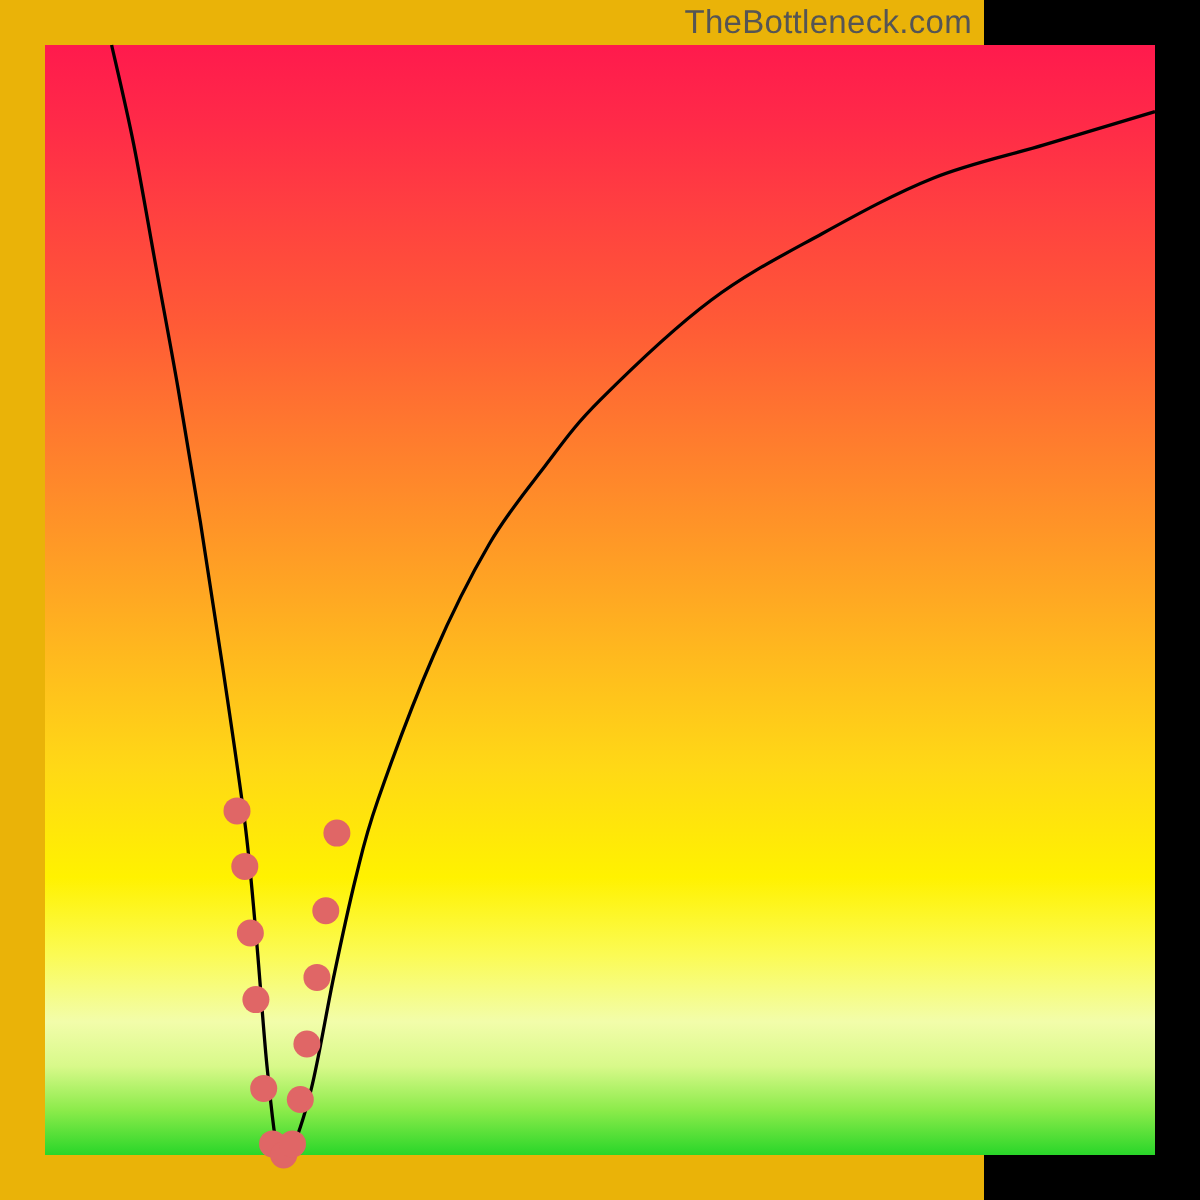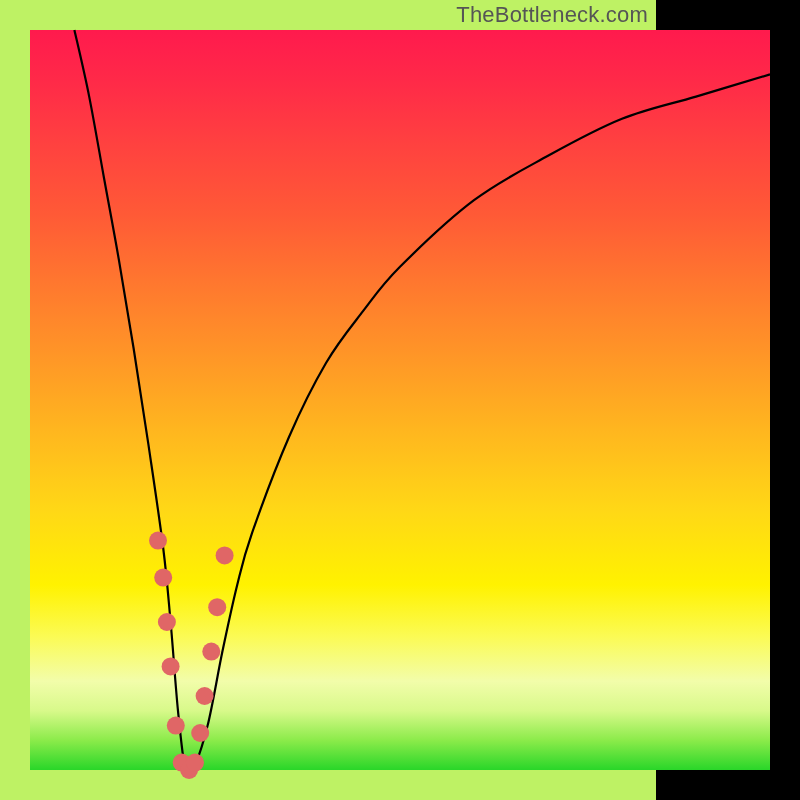--- a/index.html
+++ b/index.html
@@ -10,21 +10,21 @@
     background: #000;
     overflow: hidden;
     font-family: Arial, Helvetica, sans-serif;
   }
   .frame {
     position: absolute;
     left: 0;
     top: 0;
     width: 656px;
     height: 800px;
-    background: #bef264;
+    background: #eab308;
   }
   .plot {
     position: absolute;
     left: 30px;
     top: 30px;
     width: 740px;
     height: 740px;
     
     background: linear-gradient(
       to bottom,

